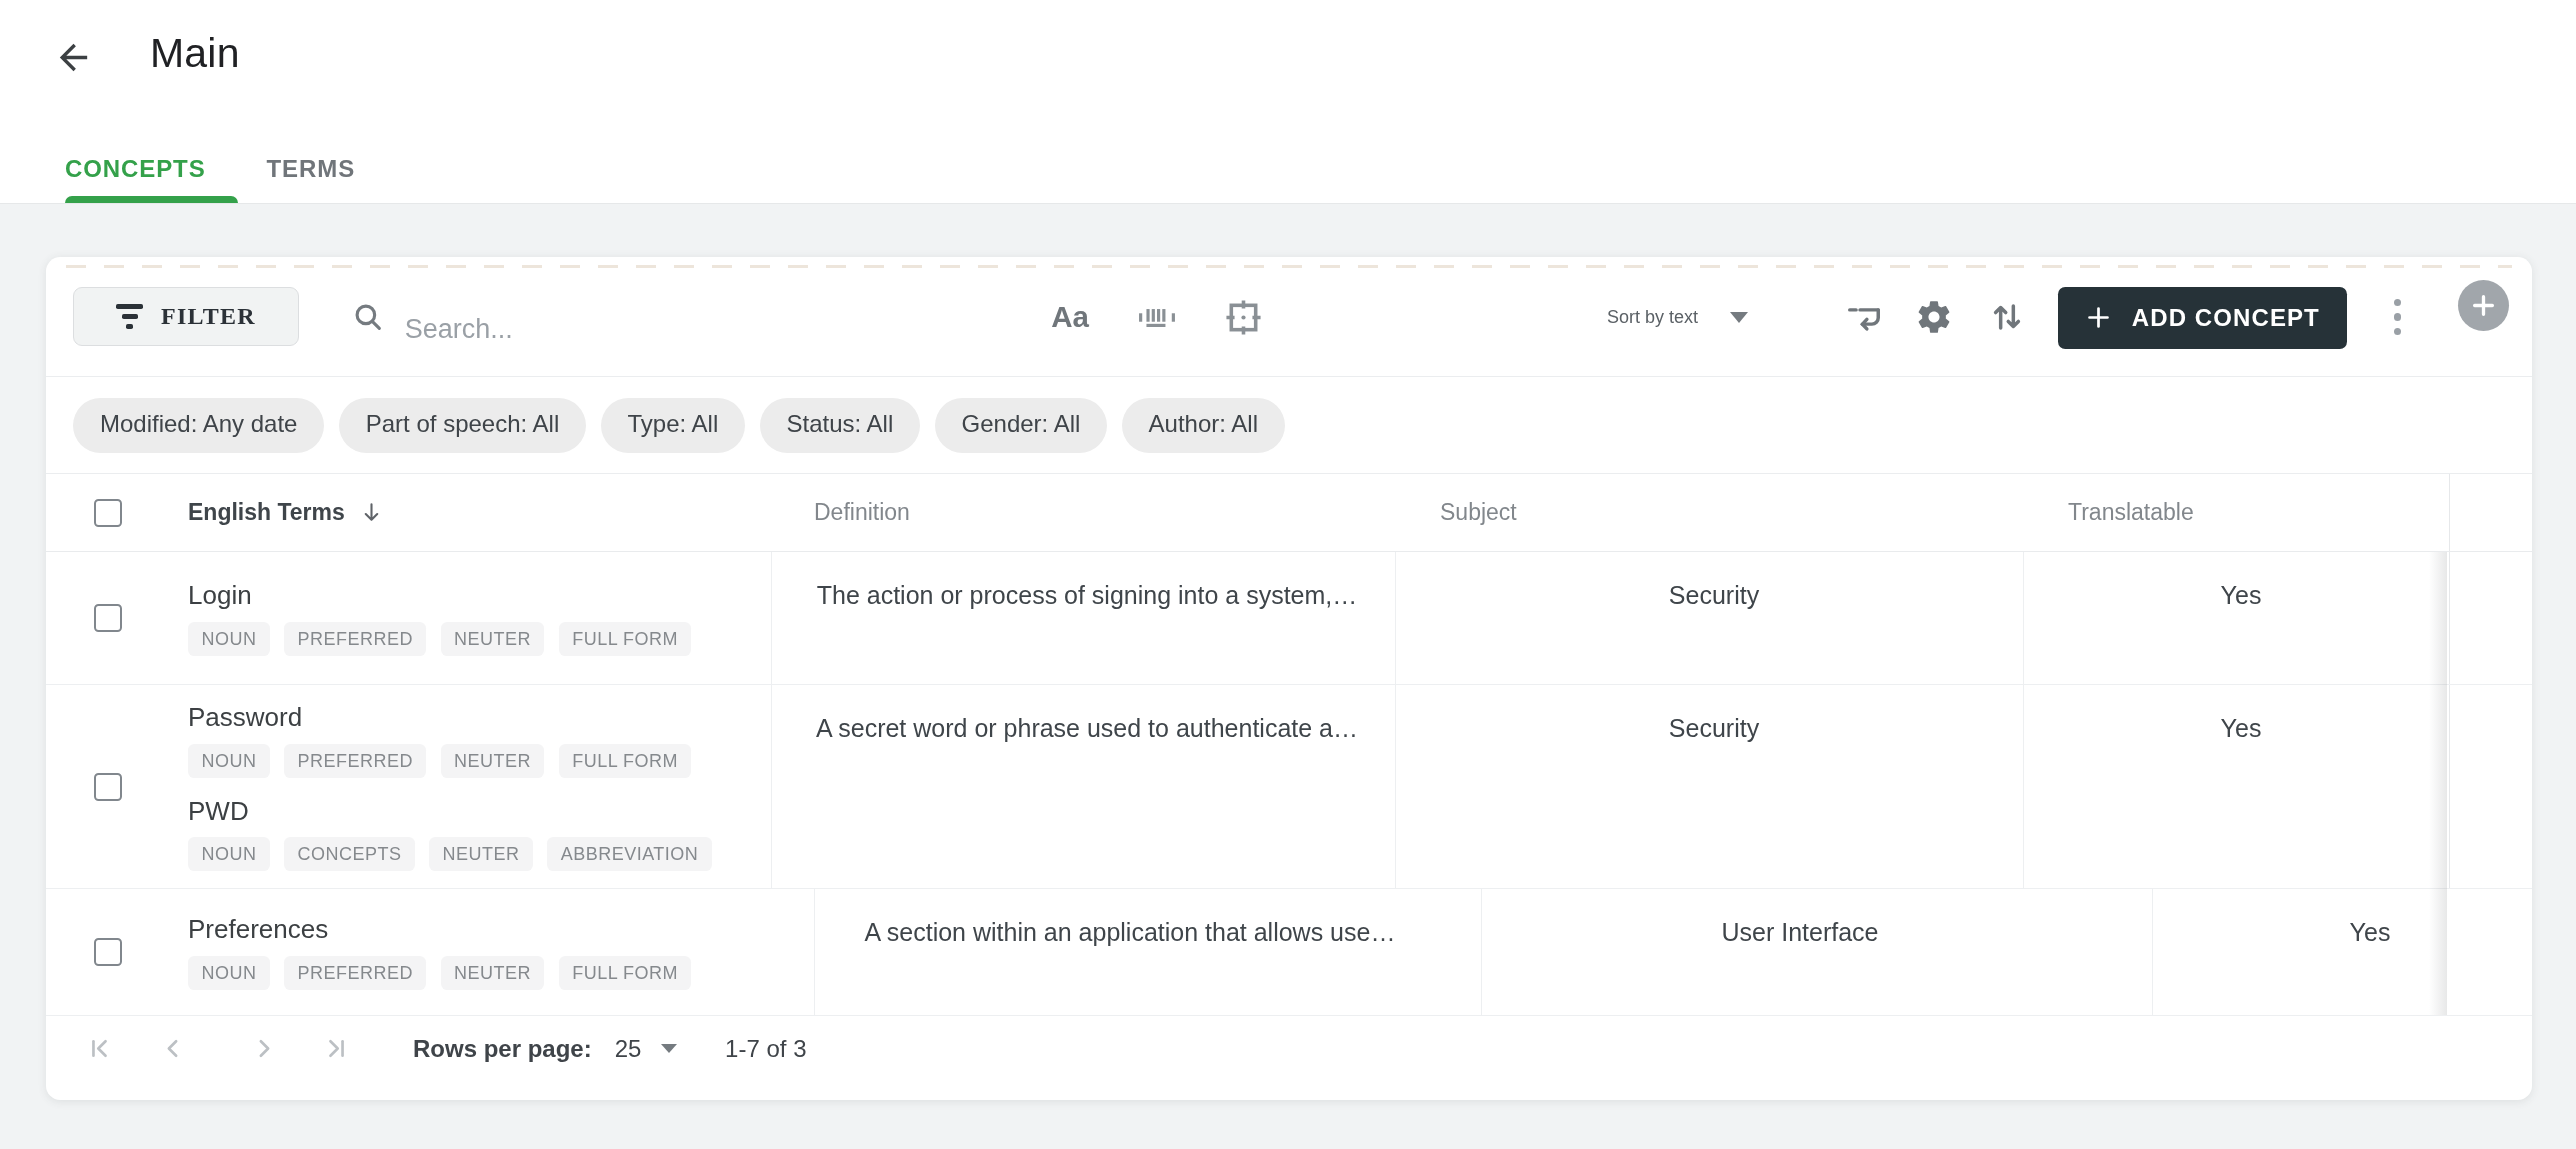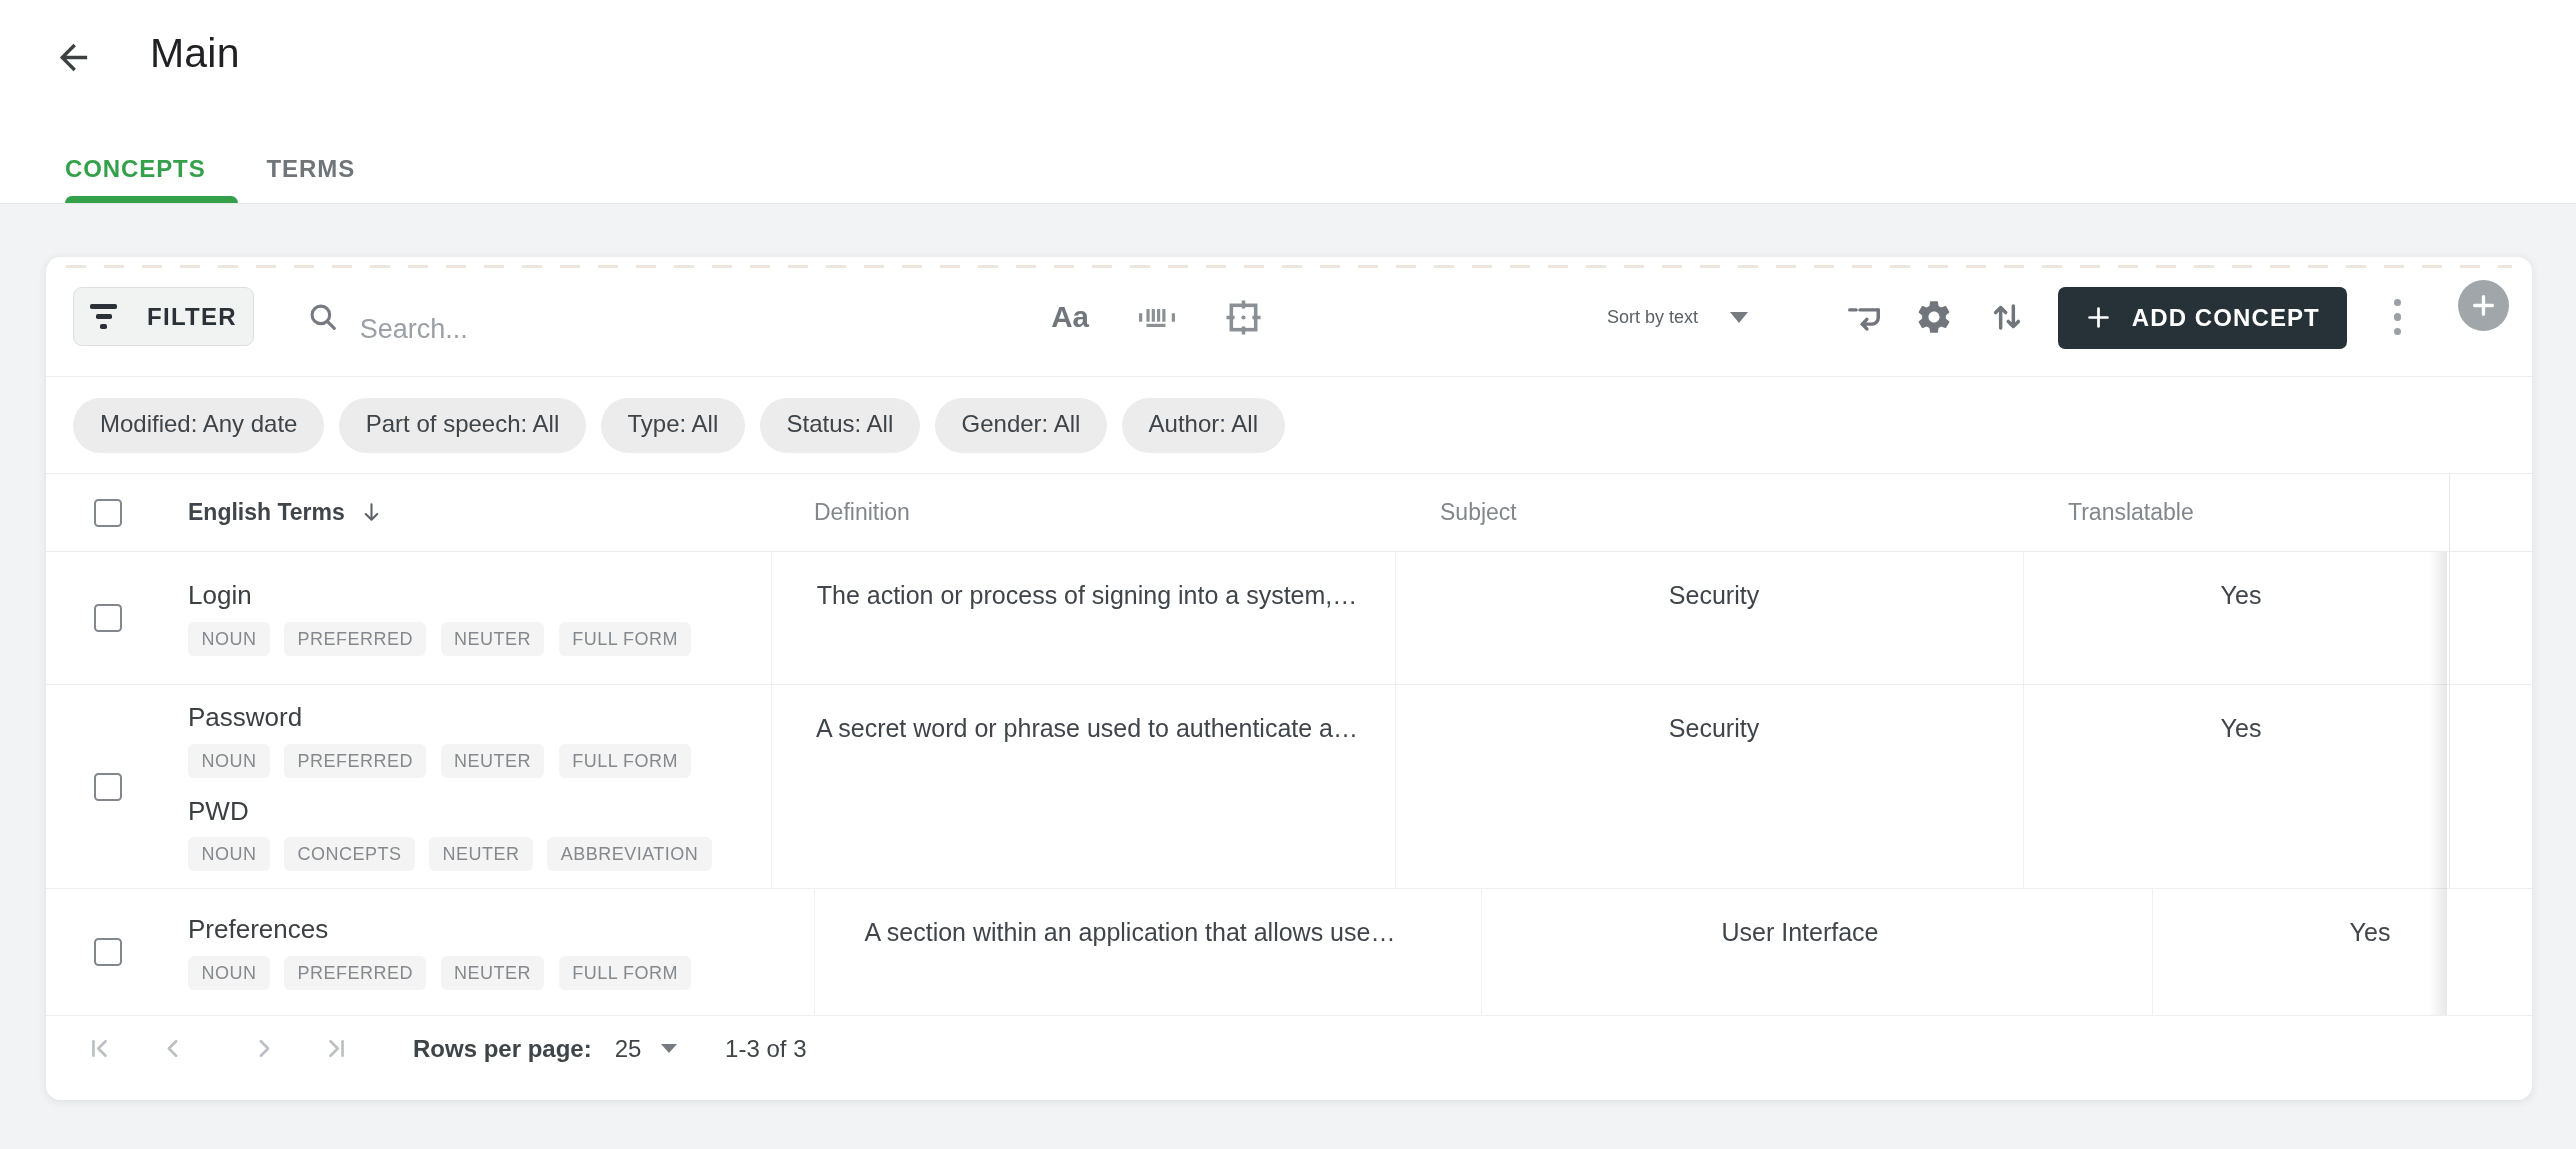--- a/index.html
+++ b/index.html
@@ -48,24 +48,24 @@
     background:repeating-linear-gradient(to right, #ede5db 0 19.7px, transparent 19.7px 38px);
     pointer-events:none;
   }
   
   .toolbar {
     position:relative; height:120px; flex:none;
     border-bottom:1.8px solid #ebedef;
     display:flex; align-items:center; padding-left:27px;
   }
   .filter-btn {
-    height:59px; padding:0 16px; display:flex; align-items:center; gap:30px;
+    height:59px; padding:0 42px; display:flex; align-items:center; gap:18px;
     background:#f1f3f3; border:1.8px solid #dcdee0; border-radius:9px; cursor:pointer;
     font-size:24px; font-weight:700; letter-spacing:1.3px; color:#2b3137;
-    font-family:Liberation Sans, sans-serif;
+    font-family:Liberation Serif, serif;
   }
   .filter-glyph { display:flex; flex-direction:column; align-items:center; gap:5.4px; }
   .filter-glyph i { display:block; height:4.5px; background:#2b3137; border-radius:1.8px; }
   .filter-glyph i:nth-child(1){ width:27px; }
   .filter-glyph i:nth-child(2){ width:16px; }
   .filter-glyph i:nth-child(3){ width:7.2px; }
   .search-wrap { display:flex; align-items:center; margin-left:52px; gap:19.7px; }
   .search-input {
     border:none; outline:none; font-size:27px; color:#3f454a; width:429px;
     font-family:"Liberation Sans", sans-serif; background:transparent;margin-top:25px;
@@ -392,16 +392,16 @@
       <svg width="29" height="29" viewBox="0 0 24 24" fill="none" stroke="#bcc0c4" stroke-width="2.2" stroke-linecap="round" stroke-linejoin="round">
           <path d="M7 6l6 6-6 6"></path>
           <path d="M17 6v12"></path>
         </svg>
     </button>
     <span class="rpp-label">Rows per page:</span>
     <span class="rpp-value">
       <span>25</span>
       <i class="caret-sm"></i>
     </span>
-    <span class="range">1-3 of 3</span>
+    <span class="range">1-7 of 3</span>
   </div>
 </div>
 
 
 </body></html>

